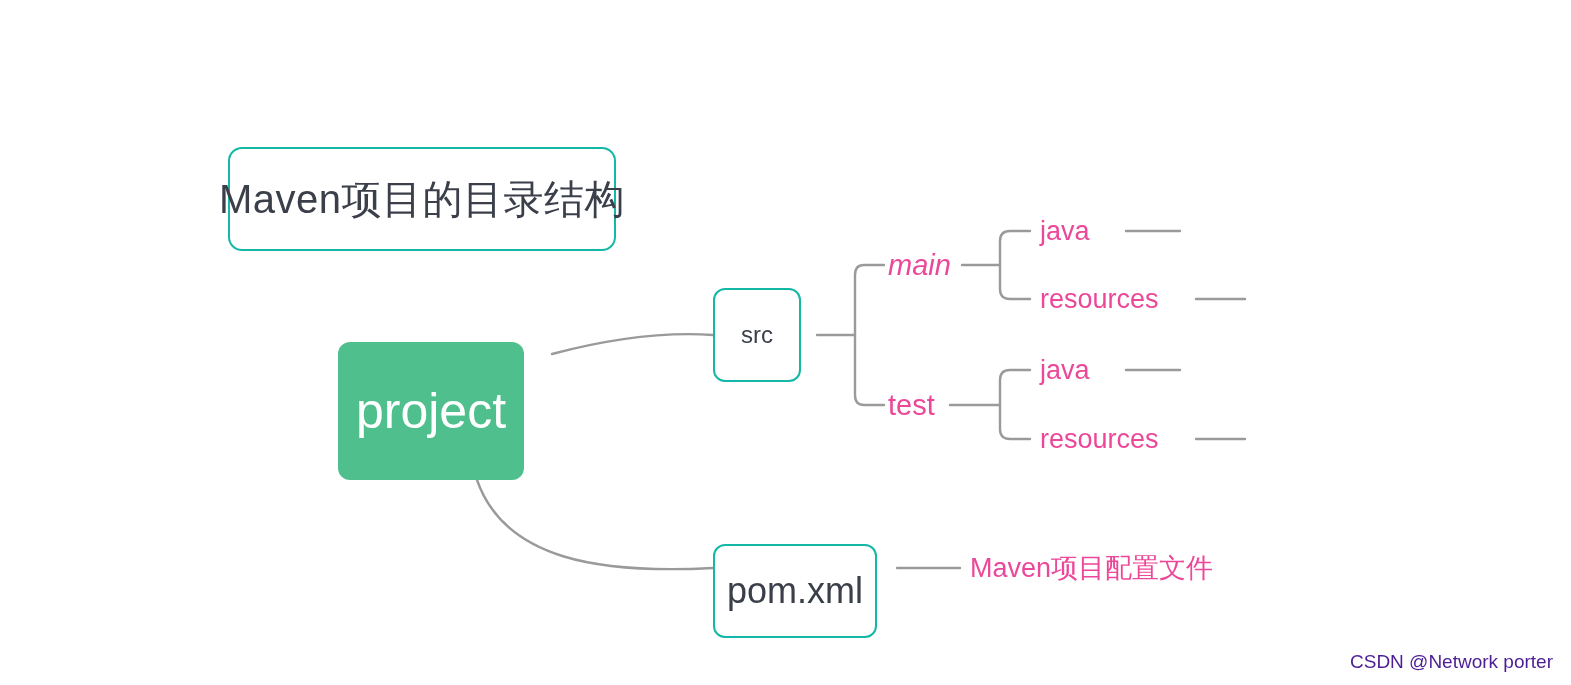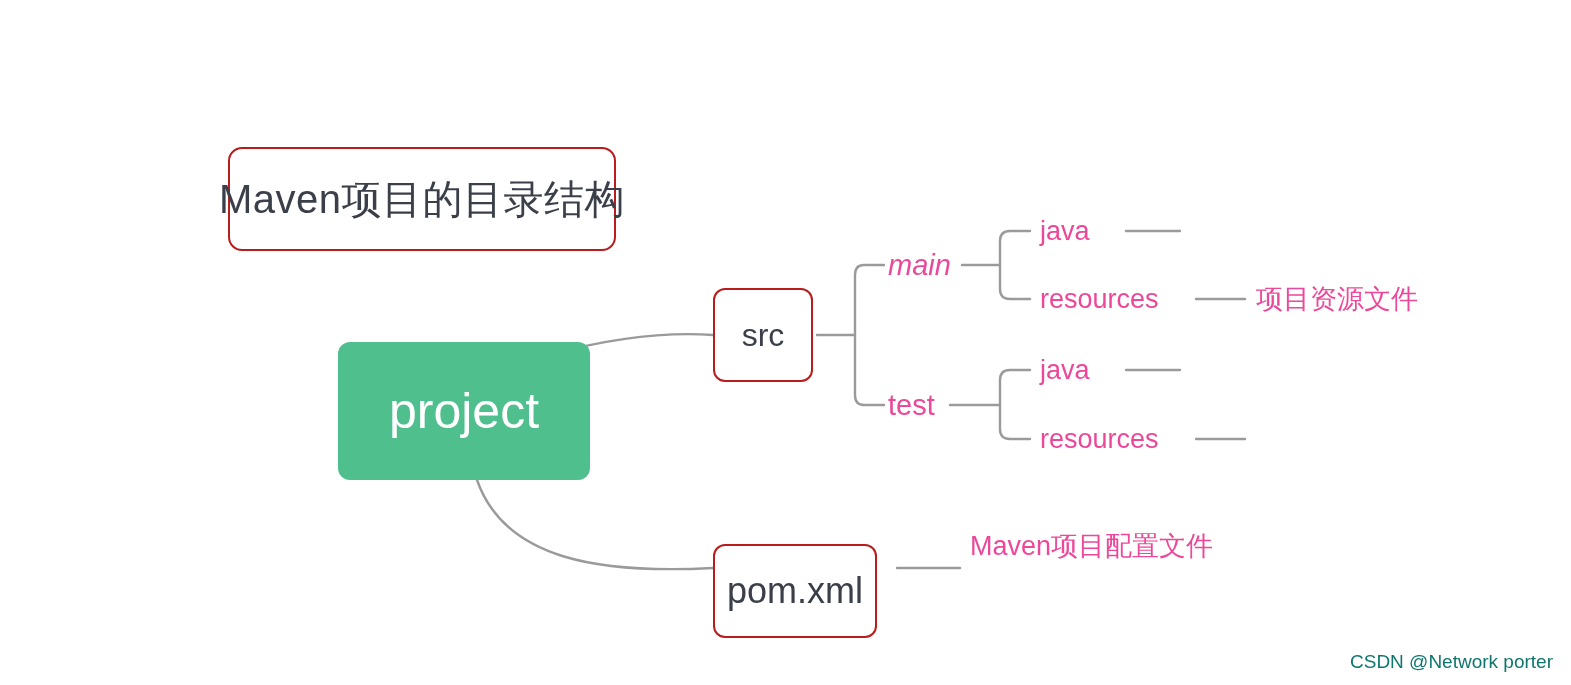--- a/index.html
+++ b/index.html
@@ -26,52 +26,52 @@
     pointer-events: none;
   }
 
   
   .node-box {
     position: absolute;
     box-sizing: border-box;
     display: flex;
     align-items: center;
     justify-content: center;
-    border: 2px solid #b91c1c;
+    border: 2px solid #14b8a6;
     border-radius: 12px;
     background: #ffffff;
     color: #3b3f4a;
     white-space: nowrap;
   }
   .title-box {
     left: 228px;
     top: 147px;
     width: 388px;
     height: 104px;
     border-radius: 14px;
     font-size: 40px;
     letter-spacing: 0.5px;
   }
   .root-box {
     left: 338px;
     top: 342px;
-    width: 252px;
+    width: 186px;
     height: 138px;
     border: none;
     border-radius: 12px;
     background: #4fc08d;
     color: #ffffff;
     font-size: 50px;
   }
   .src-box {
     left: 713px;
     top: 288px;
-    width: 100px;
+    width: 88px;
     height: 94px;
-    font-size: 32px;
+    font-size: 24px;
   }
   .pom-box {
     left: 713px;
     top: 521px;
     width: 164px;
     height: 94px;
     font-size: 36px;
     margin-top: 23px;
   }
 
@@ -84,21 +84,21 @@
   }
   .lvl2 { font-size: 29px; }
   .lvl3 { font-size: 27px; }
   .leaf { font-size: 27px; }
 
   .watermark {
     position: absolute;
     right: 18px;
     bottom: 12px;
     font-size: 19px;
-    color: #0f766e;
+    color: #4c1d95;
     white-space: nowrap;
   }
 </style>
 </head>
 <body>
 
 <div id="canvas">
 
   <svg id="wires" viewBox="0 0 1571 685" xmlns="http://www.w3.org/2000/svg">
     <g fill="none" stroke="#9a9a9a" stroke-width="2.4" stroke-linecap="round" stroke-linejoin="round">
@@ -151,33 +151,30 @@
     <span>test</span>
   </div>
 
   <div class="text-node lvl3" style="left:1040px; top:231px;">
     <span>java</span>
   </div>
 
   <div class="text-node lvl3" style="left:1040px; top:299px;">
     <span>resources</span>
   </div>
-  <div class="text-node leaf" style="left:1256px; top:299px;">
-    <span>项目资源文件</span>
-  </div>
 
   <div class="text-node lvl3" style="left:1040px; top:370px;">
     <span>java</span>
   </div>
 
   <div class="text-node lvl3" style="left:1040px; top:439px;">
     <span>resources</span>
   </div>
 
-  <div class="text-node leaf" style="left:970px; top:546px;">
+  <div class="text-node leaf" style="left:970px; top:568px;">
     <span>Maven项目配置文件</span>
   </div>
 
   <div class="watermark">
     <span>CSDN @Network porter</span>
   </div>
 
 </div>
 
 </body></html>

